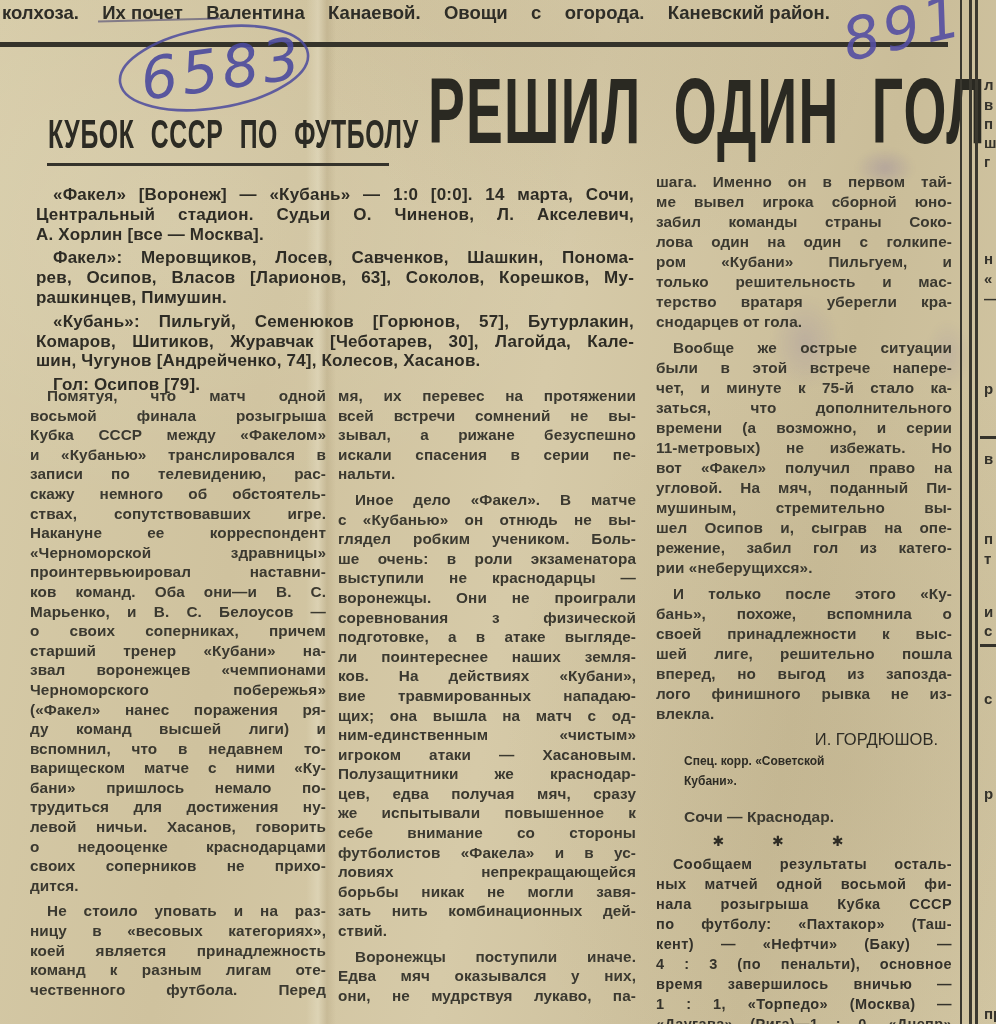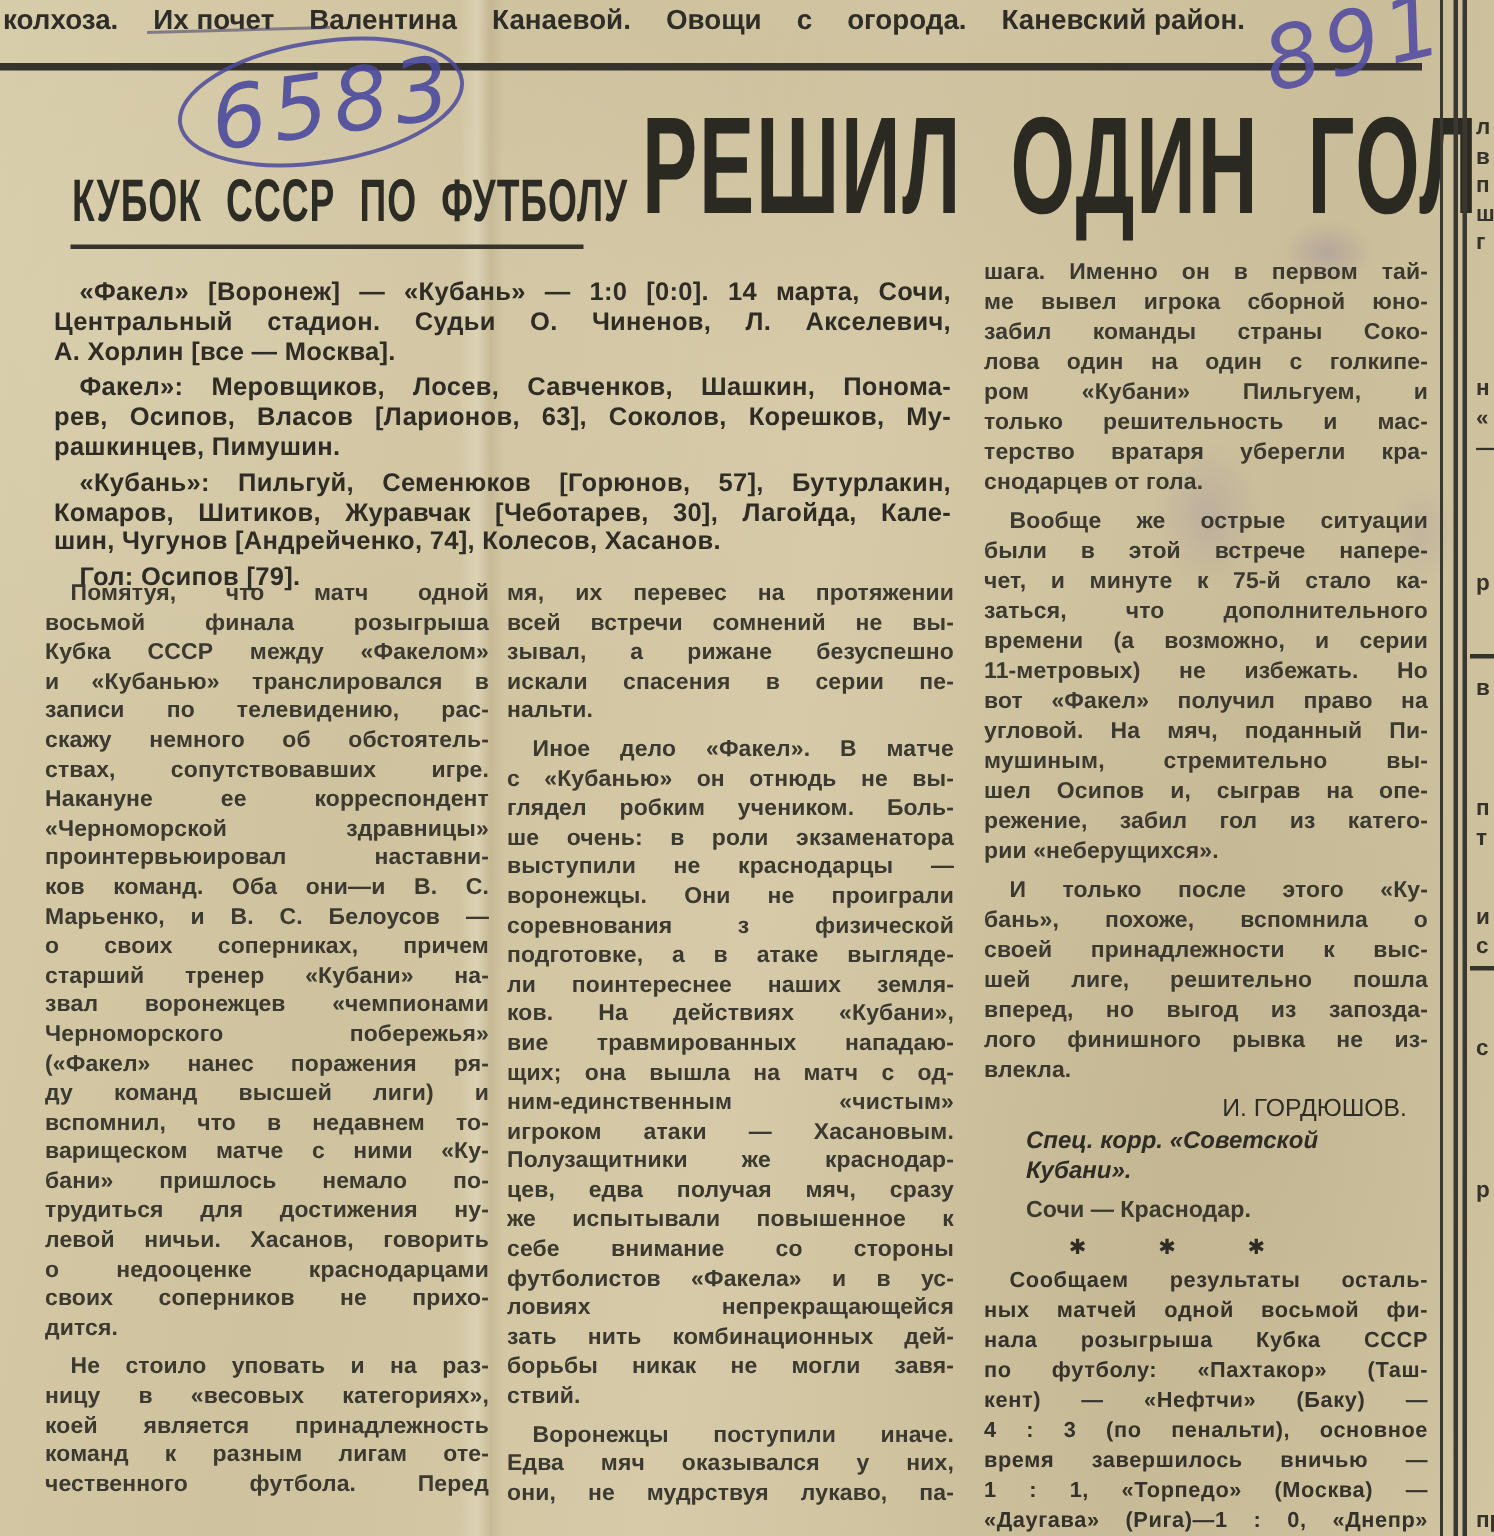--- a/index.html
+++ b/index.html
@@ -53,22 +53,22 @@
   #col-left{left:30px;top:386px;width:296px;}
   #col-middle{left:338px;top:386px;width:298px;}
   #col-right{left:656px;top:172px;width:296px;}
   .bodycol .line{font-size:15.3px;line-height:19.6px;font-weight:bold;letter-spacing:.1px;}
   #col-right .line{line-height:20px;}
   .para{margin:0 0 6px 0;}
   .line{text-align:justify;text-align-last:justify;text-justify:inter-word;white-space:normal;}
   .line.pfirst{text-indent:17px;}
   .line.plast{text-align-last:left;}
   .sig{font-weight:normal;font-size:16.5px;text-align:right;padding-right:14px;margin:6px 0 2px 0;color:#2e2c25;}
-  .byline{font-weight:bold;font-size:16px;line-height:20px;padding-left:28px;color:#2e2c25;font-style:italic;}
-  .place{font-weight:bold;font-size:15.5px;padding-left:28px;margin-top:7px;}
+  .byline{font-weight:bold;font-size:12px;line-height:20px;padding-left:28px;color:#2e2c25;}
+  .place{font-weight:bold;font-size:15.5px;padding-left:28px;margin-top:17px;}
   .stars{text-align:center;font-size:14px;letter-spacing:22px;margin:7px 0 5px -30px;color:#2e2c25;}
   .results .line{font-size:14.5px;line-height:14.9px;letter-spacing:.4px;color:#34322b;}
 
   
   .edge-letter{position:absolute;left:984px;font-weight:bold;font-size:15px;color:#35332c;white-space:nowrap;}
   .edge-rule{position:absolute;left:980px;width:16px;height:3px;background:#35332b;}
 </style>
 </head>
 <body>
 
@@ -184,22 +184,22 @@
         <div class="line">вие травмированных нападаю-</div>
         <div class="line">щих; она вышла на матч с од-</div>
         <div class="line">ним-единственным «чистым»</div>
         <div class="line">игроком атаки — Хасановым.</div>
         <div class="line">Полузащитники же краснодар-</div>
         <div class="line">цев, едва получая мяч, сразу</div>
         <div class="line">же испытывали повышенное к</div>
         <div class="line">себе внимание со стороны</div>
         <div class="line">футболистов «Факела» и в ус-</div>
         <div class="line">ловиях непрекращающейся</div>
+        <div class="line">борьбы никак не могли завя-</div>
         <div class="line">зать нить комбинационных дей-</div>
-        <div class="line">борьбы никак не могли завя-</div>
         <div class="line plast">ствий.</div>
       </div>
       <div class="para">
         <div class="line pfirst">Воронежцы поступили иначе.</div>
         <div class="line">Едва мяч оказывался у них,</div>
         <div class="line">они, не мудрствуя лукаво, па-</div>
       </div>
     </div>
   <div id="col-right" class="textcol bodycol">
       <div class="para">

